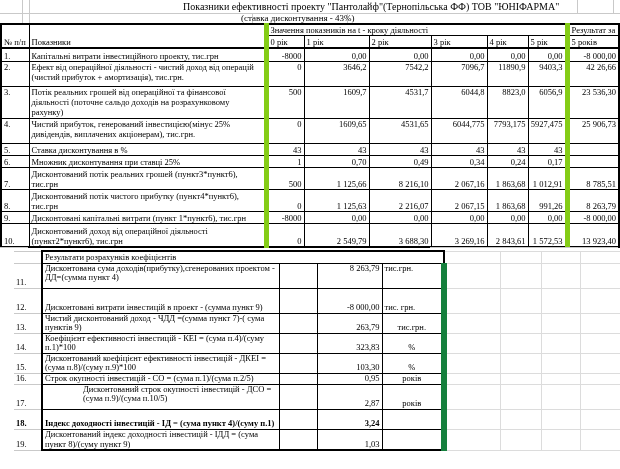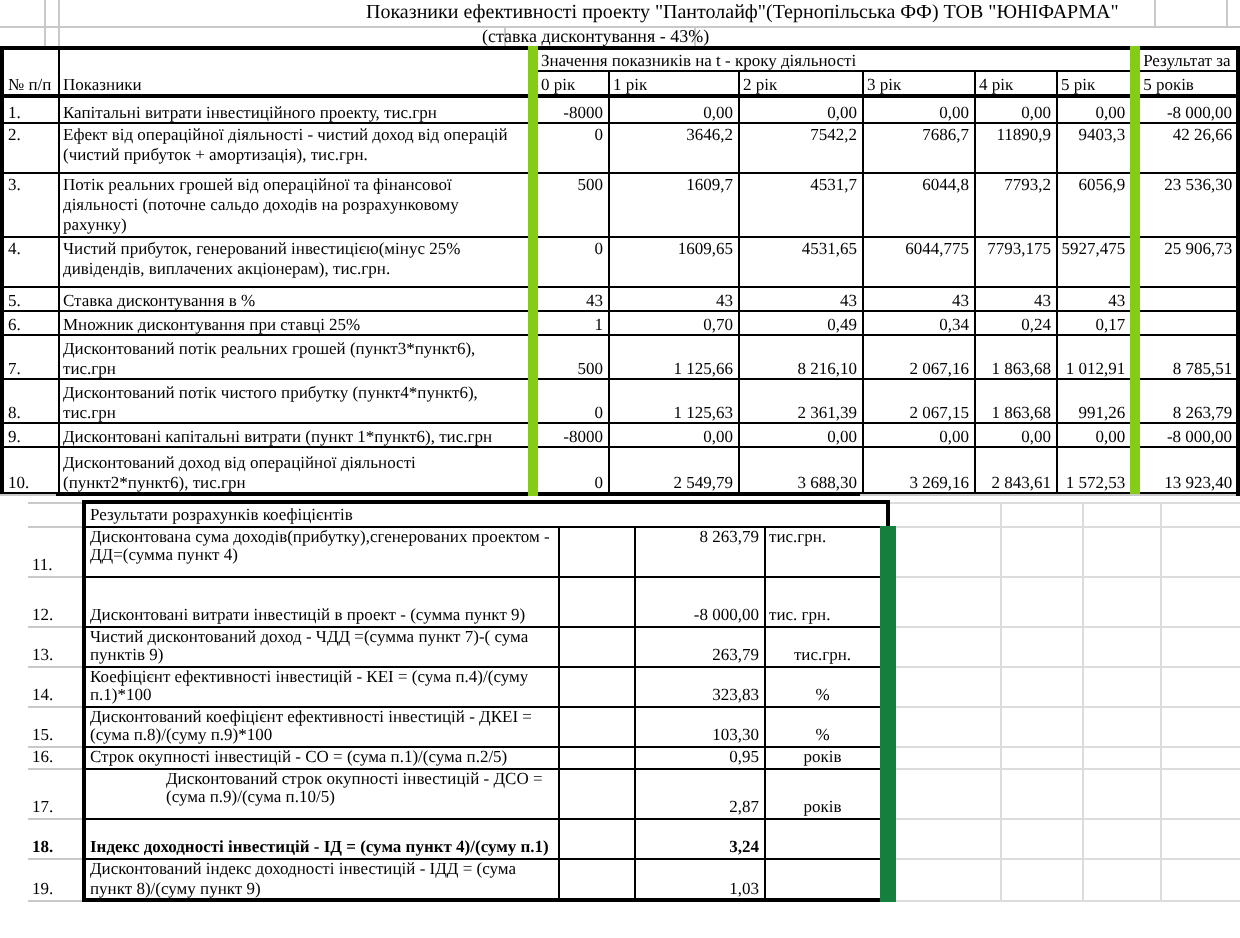--- a/index.html
+++ b/index.html
@@ -33,21 +33,21 @@
   #t1 td.res{vertical-align:bottom;}
   #t1 td.rnum{vertical-align:bottom;}
   
   
   #t2{position:absolute;left:14px;top:250px;}
   #t2 td{line-height:9.5px;}
   #t2 .rownum{border:none;border-top:1px solid #c9c9c9;border-bottom:1px solid #c9c9c9;
               border-right:2px solid #000;vertical-align:bottom;}
   #t2 .boxcell{border:1px solid #000;}
   #t2 .s2hdr{border:1px solid #000;border-top:2px solid #000;border-right:2px solid #000;}
-  #t2 .unit{border-right:8px solid #15803d;text-align:center;}
+  #t2 .unit{border-right:6px solid #15803d;text-align:center;}
   #t2 .ghost{border:1px solid #dcdcdc;}
   #t2 thead tr{height:12px;}
   #t2 tbody tr:nth-child(1){height:25px;}
   #t2 tbody tr:nth-child(2){height:25px;}
   #t2 tbody tr:nth-child(3){height:20px;}
   #t2 tbody tr:nth-child(4){height:20px;}
   #t2 tbody tr:nth-child(5){height:20px;}
   #t2 tbody tr:nth-child(6){height:11px;margin-left:32px;}
   #t2 tbody tr:nth-child(7){height:25px;}
   #t2 tbody tr:nth-child(8){height:20px;font-weight:bold;}
@@ -115,34 +115,34 @@
       <td class="num val">0,00</td>
       <td class="num res thickL">-8 000,00</td>
     </tr>
 
     <tr>
       <td class="rnum">2.</td>
       <td class="lab">Ефект від операційної діяльності - чистий доход від операцій (чистий прибуток + амортизація), тис.грн.</td>
       <td class="num val thickL">0</td>
       <td class="num val">3646,2</td>
       <td class="num val">7542,2</td>
-      <td class="num val">7686,7</td>
+      <td class="num val">7096,7</td>
       <td class="num val">11890,9</td>
       <td class="num val">9403,3</td>
       <td class="num res thickL">42 26,66</td>
     </tr>
 
     <tr>
       <td class="rnum">3.</td>
       <td class="lab">Потік реальних грошей від операційної та фінансової діяльності (поточне сальдо доходів на розрахунковому рахунку)</td>
       <td class="num val thickL">500</td>
       <td class="num val">1609,7</td>
       <td class="num val">4531,7</td>
       <td class="num val">6044,8</td>
-      <td class="num val">7793,2</td>
+      <td class="num val">8823,0</td>
       <td class="num val">6056,9</td>
       <td class="num res thickL">23 536,30</td>
     </tr>
 
     <tr>
       <td class="rnum">4.</td>
       <td class="lab">Чистий прибуток, генерований інвестицією(мінус 25% дивідендів, виплачених акціонерам), тис.грн.</td>
       <td class="num val thickL">0</td>
       <td class="num val">1609,65</td>
       <td class="num val">4531,65</td>
@@ -186,21 +186,21 @@
       <td class="num val">1 863,68</td>
       <td class="num val">1 012,91</td>
       <td class="num res thickL">8 785,51</td>
     </tr>
 
     <tr>
       <td class="rnum">8.</td>
       <td class="lab">Дисконтований потік чистого прибутку (пункт4*пункт6), тис.грн</td>
       <td class="num val thickL">0</td>
       <td class="num val">1 125,63</td>
-      <td class="num val">2 361,39</td>
+      <td class="num val">2 216,07</td>
       <td class="num val">2 067,15</td>
       <td class="num val">1 863,68</td>
       <td class="num val">991,26</td>
       <td class="num res thickL">8 263,79</td>
     </tr>
 
     <tr>
       <td class="rnum">9.</td>
       <td class="lab">Дисконтовані капітальні витрати (пункт 1*пункт6), тис.грн</td>
       <td class="num val thickL">-8000</td>

